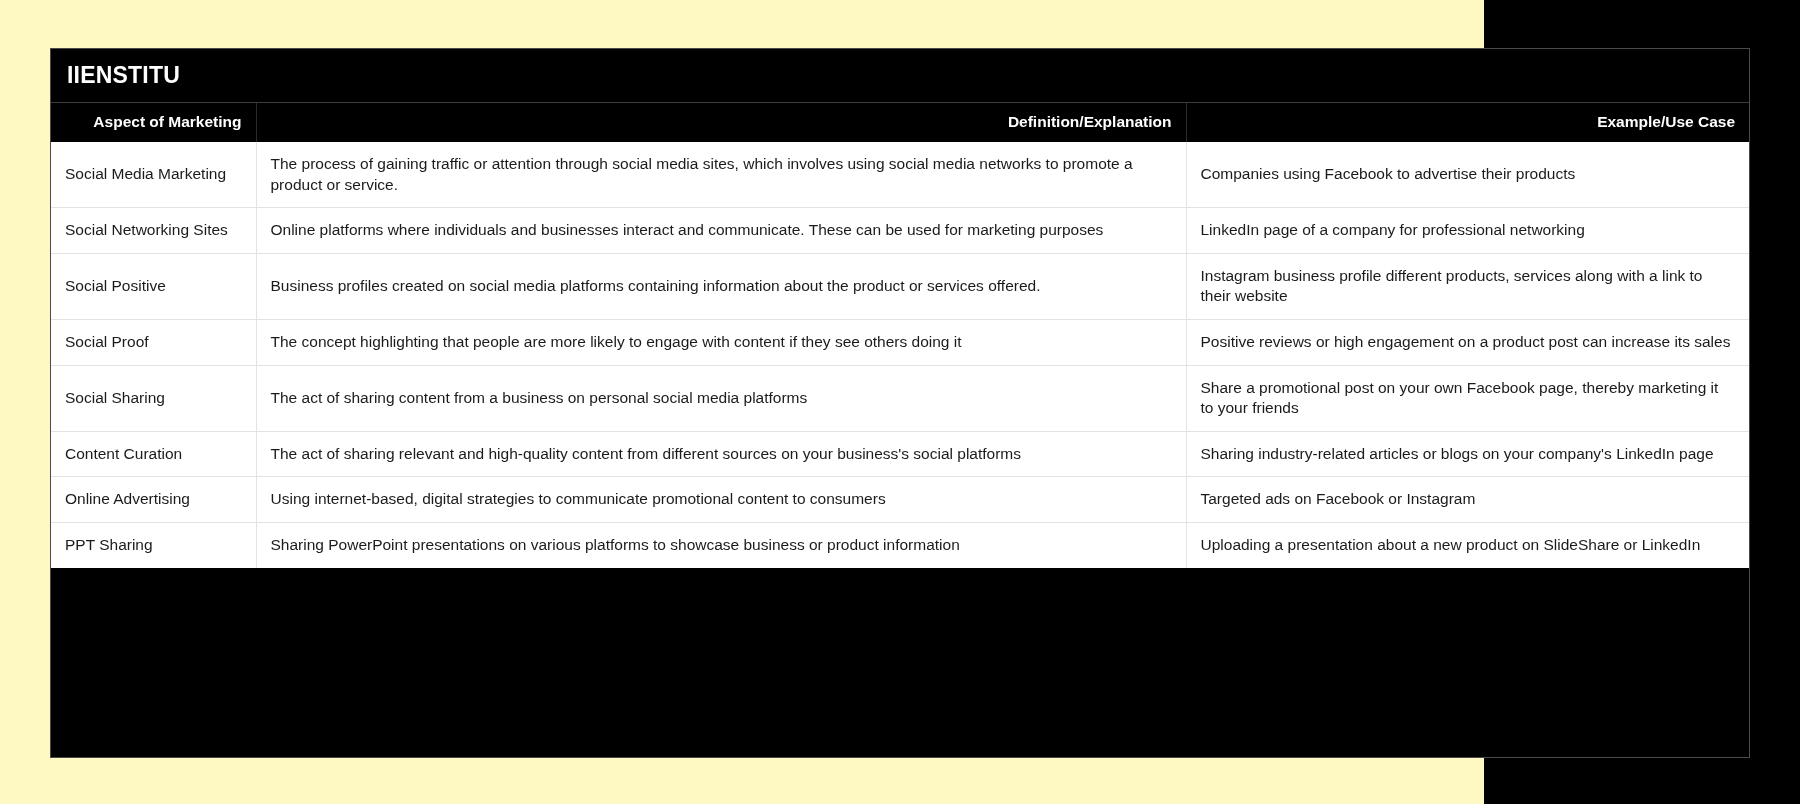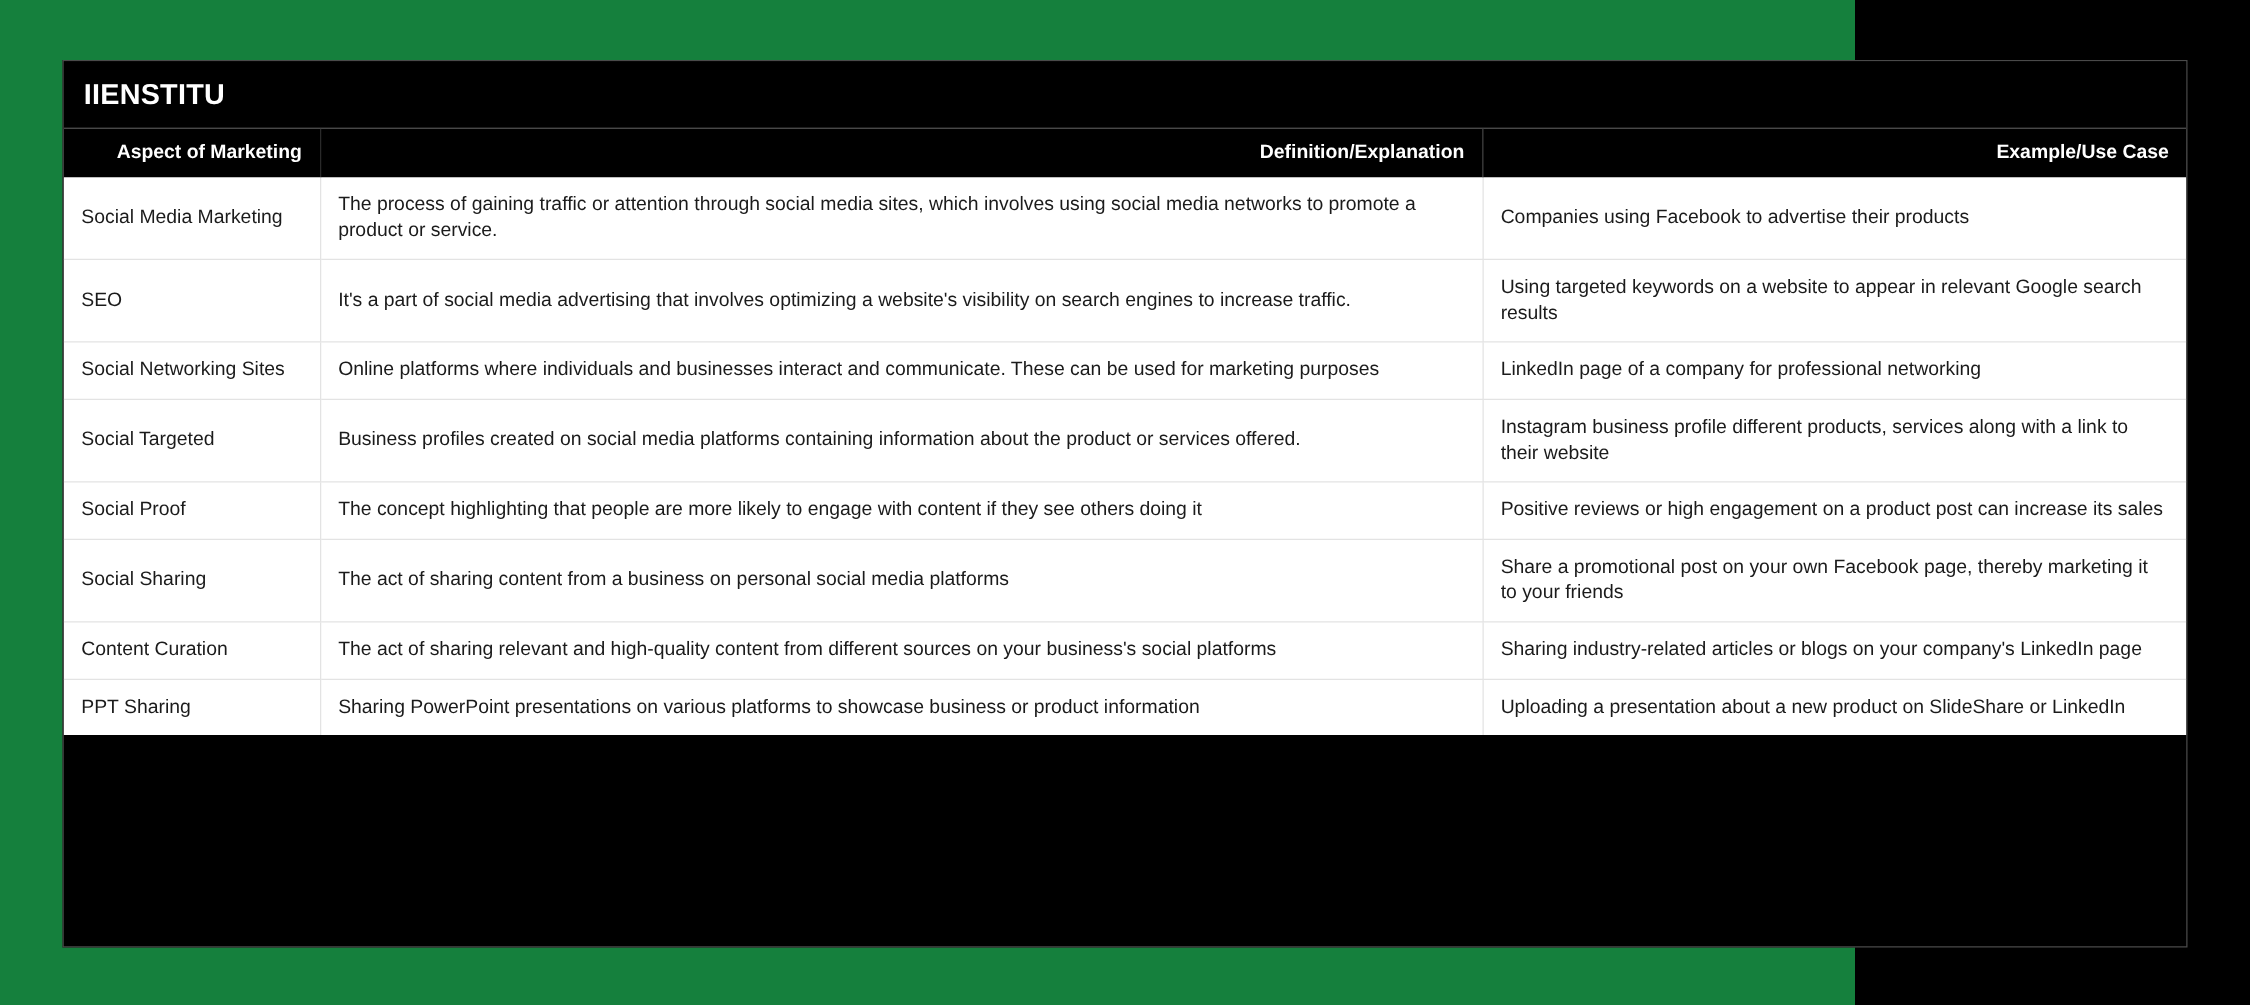--- a/index.html
+++ b/index.html
@@ -11,21 +11,21 @@
   body {
     width: 1800px;
     height: 804px;
     overflow: hidden;
     font-family: "Liberation Sans", sans-serif;
     -webkit-font-smoothing: antialiased;
   }
   .page {
     width: 1484px;
     height: 804px;
-    background: #15803d;
+    background: #fef9c3;
     position: relative;
     box-sizing: border-box;
   }
   .table-frame {
     position: absolute;
     left: 50px;
     top: 48px;
     width: 1700px;
     height: 710px;
     background: #000000;
@@ -116,50 +116,50 @@
           <th>Example/Use Case</th>
         </tr>
       </thead>
       <tbody>
         <tr>
           <td class="aspect-cell">Social Media Marketing</td>
           <td class="def-cell">The process of gaining traffic or attention through social media sites, which involves using social media networks to promote a product or service.</td>
           <td class="example-cell">Companies using Facebook to advertise their products</td>
         </tr>
         <tr>
-          <td class="aspect-cell">SEO</td>
-          <td class="def-cell">It's a part of social media advertising that involves optimizing a website's visibility on search engines to increase traffic.</td>
-          <td class="example-cell">Using targeted keywords on a website to appear in relevant Google search results</td>
-        </tr>
-        <tr>
           <td class="aspect-cell">Social Networking Sites</td>
           <td class="def-cell">Online platforms where individuals and businesses interact and communicate. These can be used for marketing purposes</td>
           <td class="example-cell">LinkedIn page of a company for professional networking</td>
         </tr>
         <tr>
-          <td class="aspect-cell">Social Targeted</td>
+          <td class="aspect-cell">Social Positive</td>
           <td class="def-cell">Business profiles created on social media platforms containing information about the product or services offered.</td>
           <td class="example-cell">Instagram business profile different products, services along with a link to their website</td>
         </tr>
         <tr>
           <td class="aspect-cell">Social Proof</td>
           <td class="def-cell">The concept highlighting that people are more likely to engage with content if they see others doing it</td>
           <td class="example-cell">Positive reviews or high engagement on a product post can increase its sales</td>
         </tr>
         <tr>
           <td class="aspect-cell">Social Sharing</td>
           <td class="def-cell">The act of sharing content from a business on personal social media platforms</td>
           <td class="example-cell">Share a promotional post on your own Facebook page, thereby marketing it to your friends</td>
         </tr>
         <tr>
           <td class="aspect-cell">Content Curation</td>
           <td class="def-cell">The act of sharing relevant and high-quality content from different sources on your business's social platforms</td>
           <td class="example-cell">Sharing industry-related articles or blogs on your company's LinkedIn page</td>
         </tr>
         <tr>
+          <td class="aspect-cell">Online Advertising</td>
+          <td class="def-cell">Using internet-based, digital strategies to communicate promotional content to consumers</td>
+          <td class="example-cell">Targeted ads on Facebook or Instagram</td>
+        </tr>
+        <tr>
           <td class="aspect-cell">PPT Sharing</td>
           <td class="def-cell">Sharing PowerPoint presentations on various platforms to showcase business or product information</td>
           <td class="example-cell">Uploading a presentation about a new product on SlideShare or LinkedIn</td>
         </tr>
       </tbody>
     </table>
 
   </div>
 </div>
 

